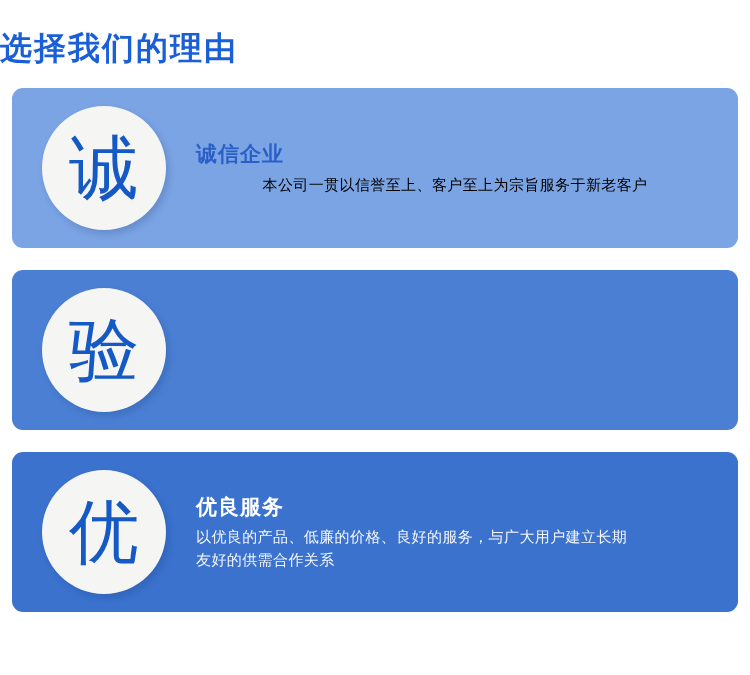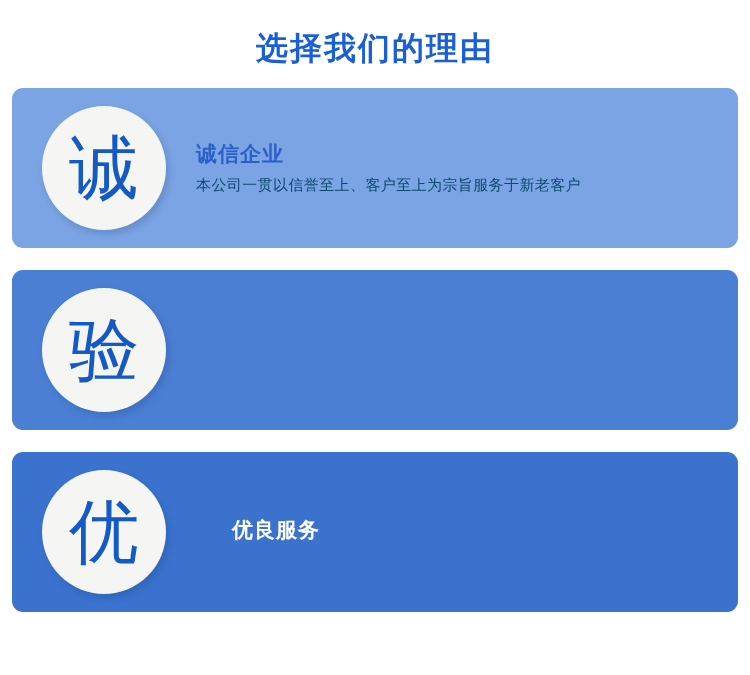--- a/index.html
+++ b/index.html
@@ -17,21 +17,21 @@
   .page {
     position: relative;
     width: 750px;
     height: 675px;
     box-sizing: border-box;
   }
 
   
   .header {
     padding-top: 28px;
-    text-align: center;
+    text-align: left;
   }
   .header-title {
     font-size: 32px;
     font-weight: bold;
     color: #1a5fd8;
     letter-spacing: 2px;
     line-height: 1.25;
     margin: 0;
   }
   .header-subtitle {
@@ -97,31 +97,31 @@
 
   .card-title {
     font-size: 21px;
     font-weight: bold;
     line-height: 1.35;
     letter-spacing: 1px;
     margin: 0 0 4px 0;
   }
   .card-1 .card-title { color: #2b5fc8; }
   .card-2 .card-title { color: #3e6fd0; }
-  .card-3 .card-title { color: #ffffff; margin-left: 36px; }
+  .card-3 .card-title { color: #ffffff; }
 
   .card-desc {
     font-size: 15px;
     line-height: 1.55;
     color: #ffffff;
     margin: 0;
     letter-spacing: 0.4px;
     white-space: pre-line;
   }
-  .card-1 .card-desc { color: #0c4a6e; }
+  .card-1 .card-desc { color: #000000; text-align: center; }
   .card-2 .card-desc { color: #fdfdfd; }
   .card-3 .card-desc { color: #f4f6fb; }
 </style>
 </head>
 <body>
 
 <div class="page">
 
   <div class="header">
     <h1 class="header-title">选择我们的理由</h1>
@@ -144,17 +144,19 @@
         <span class="badge-glyph">验</span>
       </div>
     </div>
 
     <div class="card card-3">
       <div class="badge">
         <span class="badge-glyph">优</span>
       </div>
       <div class="card-body">
         <h2 class="card-title">优良服务</h2>
+        <p class="card-desc">以优良的产品、低廉的价格、良好的服务，与广大用户建立长期
+友好的供需合作关系</p>
       </div>
     </div>
 
   </div>
 </div>
 
 </body></html>

